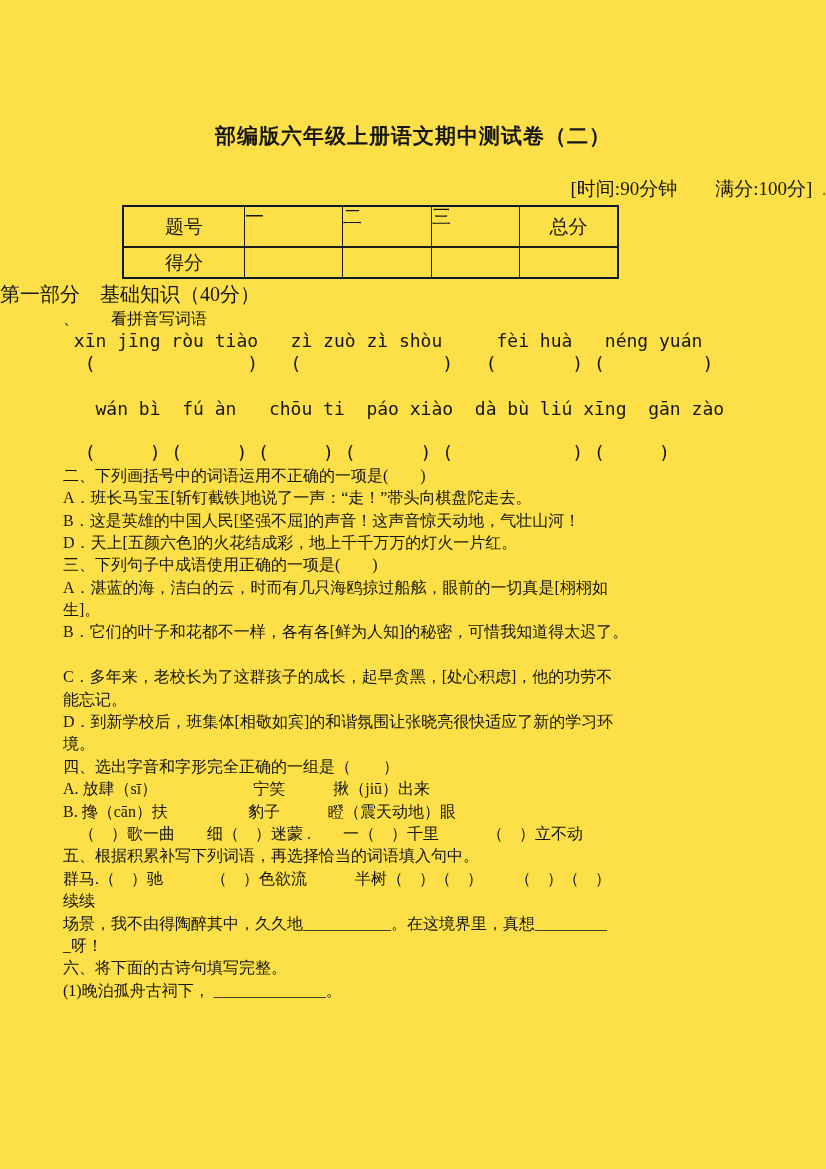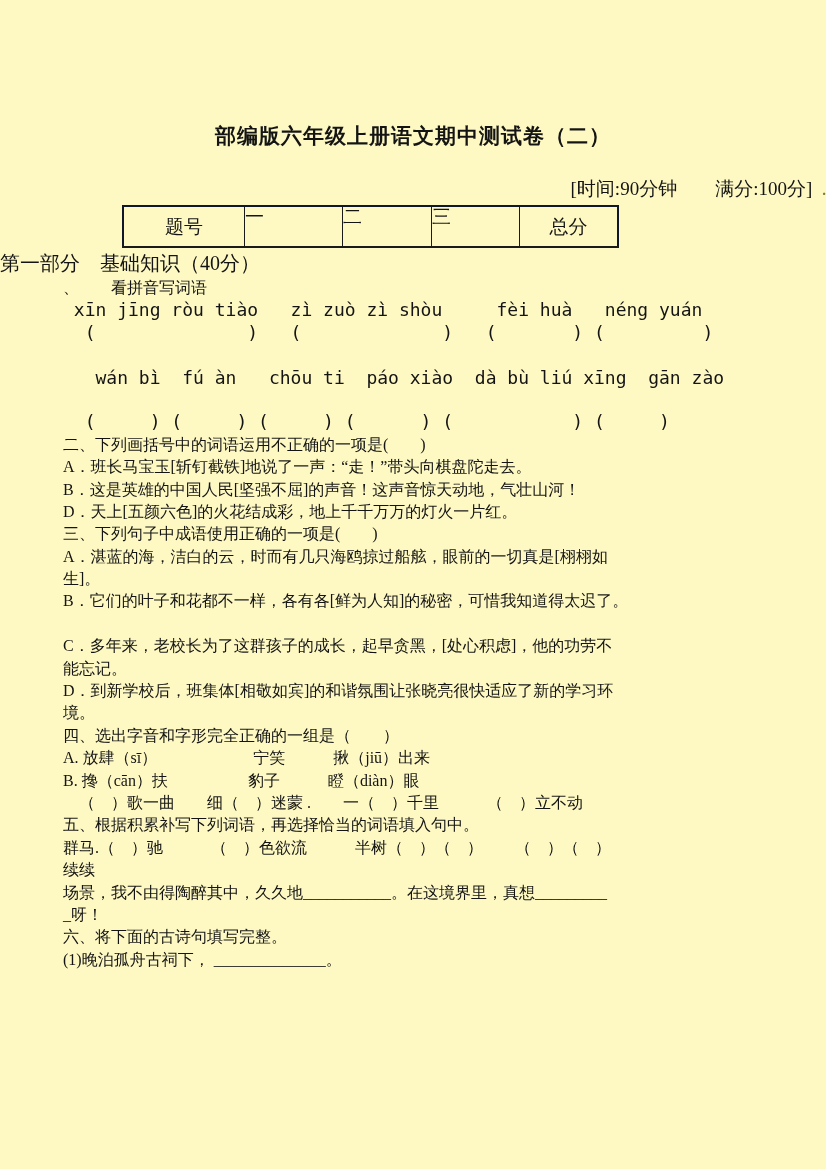--- a/index.html
+++ b/index.html
@@ -1,19 +1,19 @@
 <!DOCTYPE html>
 <html><head>
 <meta charset="utf-8">
 <style>
   html,body{margin:0;padding:0;background:#ffffff;}
   .page{
     position:relative;
     width:826px;height:1169px;
-    background:#fef9c3;
+    background:#fde047;
     overflow:hidden;
     font-family:"Liberation Serif","DejaVu Serif",serif;
     color:#141414;
   }
   .title{
     padding-top:121px;
     text-align:center;
     font-size:21px;
     font-weight:700;
     line-height:30px;
@@ -87,20 +87,27 @@
 
   <table class="score-table">
     <tbody>
         <tr class="r0">
           <td class="c0 center">题号</td>
           <td class="c1 topleft">一</td>
           <td class="c2 topleft">二</td>
           <td class="c3 topleft">三</td>
           <td class="c4 center">总分</td>
         </tr>
+        <tr class="r1">
+          <td class="c0 center">得分</td>
+          <td class="c1 center"></td>
+          <td class="c2 center"></td>
+          <td class="c3 center"></td>
+          <td class="c4 center"></td>
+        </tr>
       </tbody>
   </table>
 
   <div class="section">第一部分　基础知识（40分）</div>
 
   <div class="lines">
       <div class="ln">、　　看拼音写词语</div>
       <div class="ln mono"> xīn jīng ròu tiào   zì zuò zì shòu     fèi huà   néng yuán</div>
       <div class="ln mono">  (              )   (             )   (       ) (         )</div>
       <div class="ln blank"></div>
@@ -115,21 +122,21 @@
       <div class="ln">A．湛蓝的海，洁白的云，时而有几只海鸥掠过船舷，眼前的一切真是[栩栩如</div>
       <div class="ln">生]。</div>
       <div class="ln">B．它们的叶子和花都不一样，各有各[鲜为人知]的秘密，可惜我知道得太迟了。</div>
       <div class="ln blank"></div>
       <div class="ln">C．多年来，老校长为了这群孩子的成长，起早贪黑，[处心积虑]，他的功劳不</div>
       <div class="ln">能忘记。</div>
       <div class="ln">D．到新学校后，班集体[相敬如宾]的和谐氛围让张晓亮很快适应了新的学习环</div>
       <div class="ln">境。</div>
       <div class="ln">四、选出字音和字形完全正确的一组是（　　）</div>
       <div class="ln">A. 放肆（sī）　　　　　　宁笑　　　揪（jiū）出来</div>
-      <div class="ln">B. 搀（cān）扶　　　　　豹子　　　瞪（diàn）眼</div>
+      <div class="ln">B. 搀（cān）扶　　　　　豹子　　　瞪（震天动地）眼</div>
       <div class="ln">　（　）歌一曲　　细（　）迷蒙 .　　一（　）千里　　　（　）立不动</div>
       <div class="ln">五、根据积累补写下列词语，再选择恰当的词语填入句中。</div>
       <div class="ln">群马.（　）驰　　　（　）色欲流　　　半树（　）（　）　　（　）（　）</div>
       <div class="ln">续续</div>
       <div class="ln">场景，我不由得陶醉其中，久久地___________。在这境界里，真想_________</div>
       <div class="ln">_呀！</div>
       <div class="ln">六、将下面的古诗句填写完整。</div>
       <div class="ln">(1)晚泊孤舟古祠下， ______________。</div>
     </div>
 

